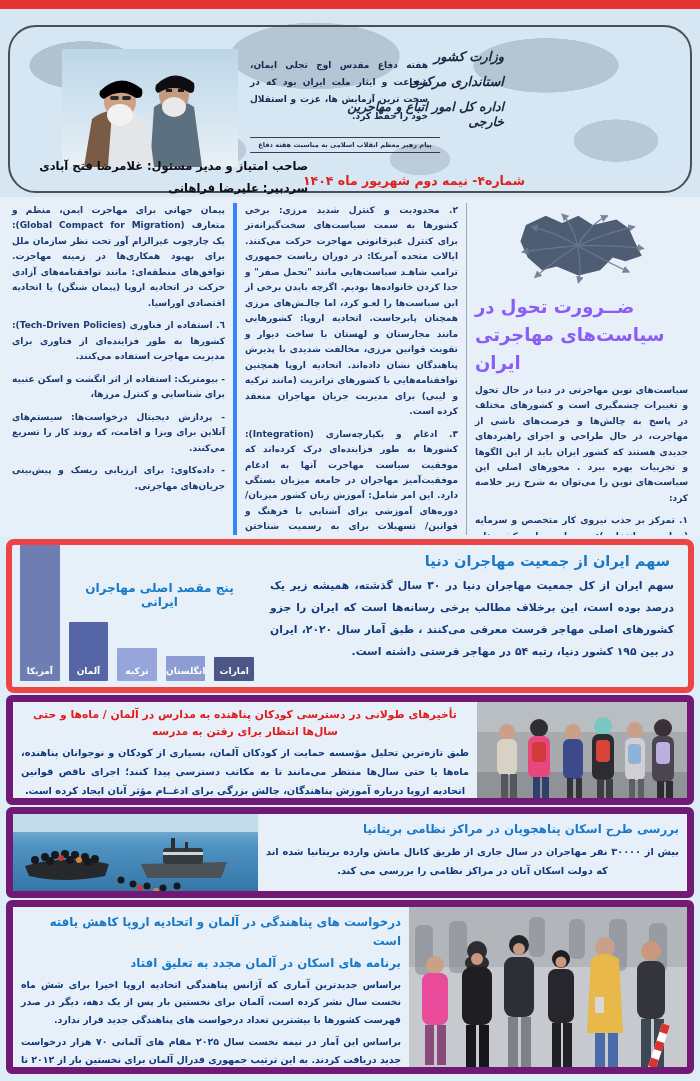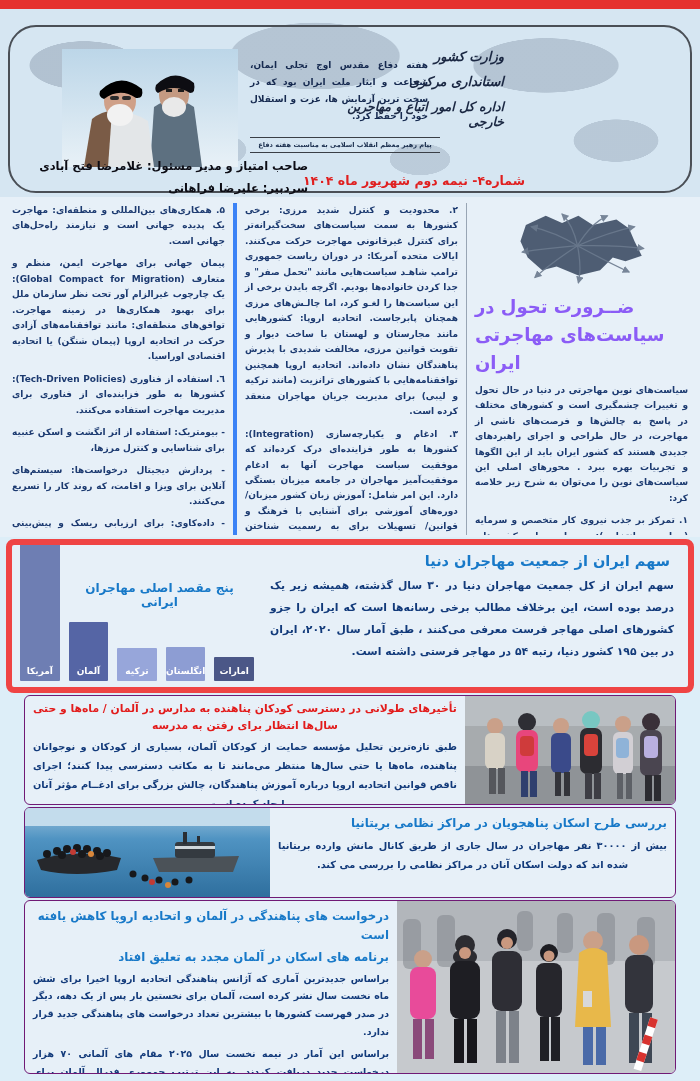--- a/index.html
+++ b/index.html
@@ -97,21 +97,21 @@
     color:#1879c8; font-size:12px; font-weight:bold; direction:rtl;
   }
   .bars { position:absolute; bottom:6px; right:8px; left:8px;
     display:flex; direction:rtl; align-items:flex-end; gap:9px; height:148px;
   }
   .bar { width:40px; border-radius:1px; display:flex; align-items:flex-end; justify-content:center; }
   .bar span { color:#fff; font-size:9px; font-weight:bold; padding-bottom:5px; direction:rtl; white-space:nowrap; }
 
   
   .news-box {
-    margin:2px 24px 0; background:#e7f0f8; border:1px solid #701a75;
+    margin:2px 6px 0; background:#e7f0f8; border:7px solid #701a75;
     border-radius:6px; overflow:hidden; display:flex;
   }
   .schools-box { height:110px; }
   .uk-box { height:91px; }
   .germany-box { height:174px; }
   .news-photo { flex:0 0 auto; }
   .news-content { flex:1 1 0; padding:4px 8px; direction:rtl; }
   .red-title { color:#e21b1b; font-size:10.8px; font-weight:bold; text-align:center; line-height:1.6; margin-bottom:2px; }
   .blue-title { color:#1879c8; font-size:11.8px; font-weight:bold; line-height:1.6; margin:2px 0 3px; }
   .news-body { color:#123a7a; font-weight:bold; font-size:9.8px; line-height:1.95; text-align:justify; text-align-last:center; }
@@ -202,42 +202,41 @@
     <p>۱. تمرکز بر جذب نیروی کار متخصص و سرمایه (مهاجرت انتخابی): بسیاری از کشورهای توسعه‌یافته، مانند کانادا، استرالیا و نیوزلند، سیستم‌های امتیازی (Point-Based System) را تقویت کرده‌اند. در این سیستم‌ها به عواملی مانند سن، تحصیلات، تسلط به زبان، تجربه کاری و پیشنهاد شغلی امتیاز داده می‌شود و افرادی که امتیاز بالاتری کسب کنند، شانس بیشتری برای دریافت اقامت دارند.</p>
   </div>
 
   <div class="col col-mid">
     <p>۲. محدودیت و کنترل شدید مرزی: برخی کشورها به سمت سیاست‌های سخت‌گیرانه‌تر برای کنترل غیرقانونی مهاجرت حرکت می‌کنند. ایالات متحده آمریکا: در دوران ریاست جمهوری ترامپ شاهـد سیاست‌هایی مانند "تحمل صفر" و جدا کردن خانواده‌ها بودیم. اگرچه بایدن برخی از این سیاست‌ها را لغـو کرد، اما چالـش‌های مرزی همچنان پابرجاست. اتحادیه اروپا: کشورهایی مانند مجارستان و لهستان با ساخت دیوار و تقویت قوانین مرزی، مخالفت شدیدی با پذیرش پناهندگان نشان داده‌اند. اتحادیه اروپا همچنین توافقنامه‌هایی با کشورهای ترانزیت (مانند ترکیه و لیبی) برای مدیریت جریان مهاجران منعقد کرده است.</p>
     <p>۳. ادغام و یکپارچه‌سازی (Integration): کشورها به طور فزاینده‌ای درک کرده‌اند که موفقیت سیاست مهاجرت آنها به ادغام موفقیت‌آمیز مهاجران در جامعه میزبان بستگی دارد. این امر شامل: آموزش زبان کشور میزبان/ دوره‌های آموزشی برای آشنایی با فرهنگ و قوانین/ تسهیلات برای به رسمیت شناختن مدارک و مهارت‌های مهاجران/ برنامه‌های ضد تبعیض و تشویق تنوع فرهنگی.</p>
 
   </div>
 
   <div class="col">
-    <p>۵. همکاری‌های بین‌المللی و منطقه‌ای: مهاجرت یک پدیده جهانی است و نیازمند راه‌حل‌های جهانی است.</p>
     <p>پیمان جهانی برای مهاجرت ایمن، منظم و متعارف (Global Compact for Migration): یک چارچوب غیرالزام آور تحت نظر سازمان ملل برای بهبود همکاری‌ها در زمینه مهاجرت. توافق‌های منطقه‌ای: مانند توافقنامه‌های آزادی حرکت در اتحادیه اروپا (پیمان شنگن) یا اتحادیه اقتصادی اوراسیا.</p>
     <p>٦. استفاده از فناوری (Tech-Driven Policies): کشورها به طور فزاینده‌ای از فناوری برای مدیریت مهاجرت استفاده می‌کنند.</p>
     <p>- بیومتریک: استفاده از اثر انگشت و اسکن عنبیه برای شناسایی و کنترل مرزها،</p>
     <p>- پردازش دیجیتال درخواست‌ها: سیستم‌های آنلاین برای ویزا و اقامت، که روند کار را تسریع می‌کنند.</p>
     <p>- داده‌کاوی: برای ارزیابی ریسک و پیش‌بینی جریان‌های مهاجرتی.</p>
 
   </div>
 </div>
 
 <div class="share-box mapbg-light">
   <div class="share-text">
     <div class="share-title">سهم ایران از جمعیت مهاجران دنیا</div>
     <div class="share-body">سهم ایران از کل جمعیت مهاجران دنیا در ۳۰ سال گذشته، همیشه زیر یک درصد بوده است، این برخلاف مطالب برخی رسانه‌ها است که ایران را جزو کشورهای اصلی مهاجر فرست معرفی می‌کنند ، طبق آمار سال ۲۰۲۰، ایران در بین ۱۹۵ کشور دنیا، رتبه ۵۴  در مهاجر فرستی داشته است.</div>
   </div>
   <div class="chart-area">
     <div class="chart-title">پنج مقصد اصلی مهاجران ایرانی</div>
     <div class="bars">
         <div class="bar" style="height: 24px; background: rgb(75, 87, 135);">
           <span>امارات</span>
         </div>
-        <div class="bar" style="height: 34px; background: rgb(141, 157, 211);">
+        <div class="bar" style="height: 25px; background: rgb(141, 157, 211);">
           <span>انگلستان</span>
         </div>
         <div class="bar" style="height: 33px; background: rgb(151, 166, 218);">
           <span>ترکیه</span>
         </div>
         <div class="bar" style="height: 59px; background: rgb(85, 101, 165);">
           <span>آلمان</span>
         </div>
         <div class="bar" style="height: 148px; background: rgb(110, 126, 179);">
           <span>آمریکا</span>

